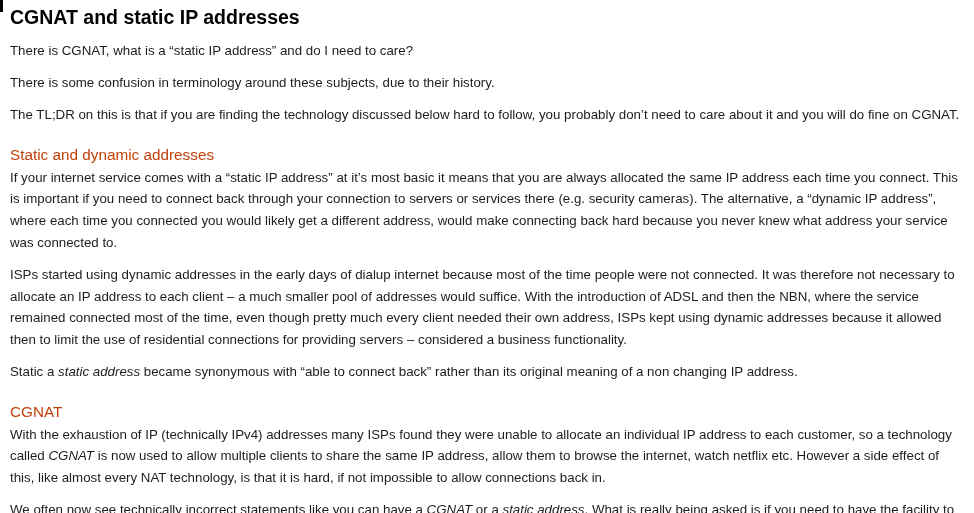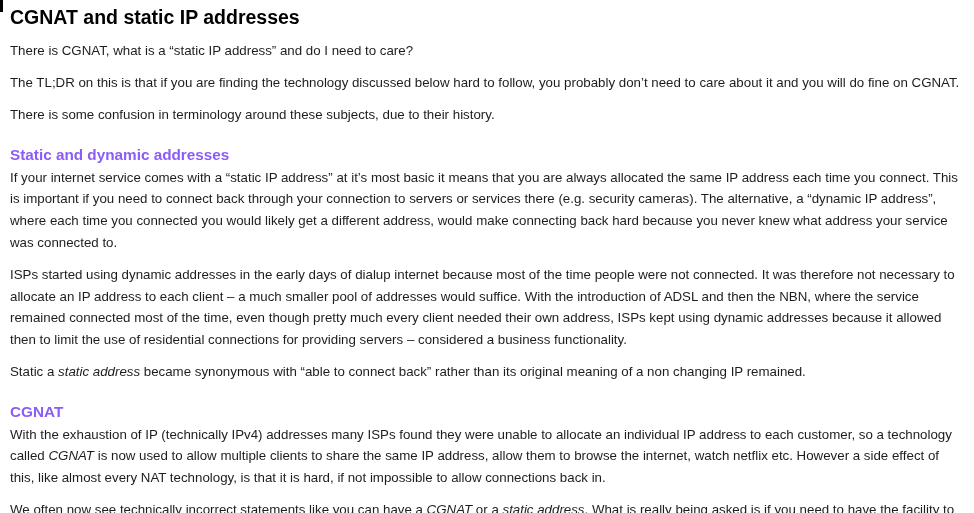--- a/index.html
+++ b/index.html
@@ -29,44 +29,44 @@
   h1.page-title {
     font-size: 19.5px;
     line-height: 1.25;
     font-weight: 700;
     color: #000000;
     margin: 0 0 11px 0;
   }
   h2.section-heading {
     font-size: 15.3px;
     line-height: 1.3;
-    font-weight: 700;
-    color: #8b5cf6;
+    font-weight: 400;
+    color: #c2410c;
     margin: 19px 0 2px 0;
   }
   p.para {
     font-size: 13.3px;
     line-height: 21.8px;
     margin: 0 0 10px 0;
   }
   p.para em { font-style: italic; }
 </style>
 </head>
 <body>
 
 <div class="page">
   <div class="corner-artifact"></div>
 
   <h1 class="page-title">CGNAT and static IP addresses</h1>
 
   <p class="para"><span>There is CGNAT, what is a “static IP address” and do I need to care?</span></p>
+  <p class="para"><span>There is some confusion in terminology around these subjects, due to their history.</span></p>
   <p class="para"><span>The TL;DR on this is that if you are finding the technology discussed below hard to follow, you probably don’t need to care about it and you will do fine on CGNAT.</span></p>
-  <p class="para"><span>There is some confusion in terminology around these subjects, due to their history.</span></p>
 
   <h2 class="section-heading">Static and dynamic addresses</h2>
   <p class="para"><span>If your internet service comes with a “static IP address” at it’s most basic it means that you are always allocated the same IP address each time you connect. This is important if you need to connect back through your connection to servers or services there (e.g. security cameras). The alternative, a “dynamic IP address”, where each time you connected you would likely get a different address, would make connecting back hard because you never knew what address your service was connected to.</span></p>
   <p class="para"><span>ISPs started using dynamic addresses in the early days of dialup internet because most of the time people were not connected. It was therefore not necessary to allocate an IP address to each client – a much smaller pool of addresses would suffice. With the introduction of ADSL and then the NBN, where the service remained connected most of the time, even though pretty much every client needed their own address, ISPs kept using dynamic addresses because it allowed then to limit the use of residential connections for providing servers – considered a business functionality.</span></p>
-  <p class="para"><span>Static a </span><em>static address</em><span> became synonymous with “able to connect back” rather than its original meaning of a non changing IP remained.</span></p>
+  <p class="para"><span>Static a </span><em>static address</em><span> became synonymous with “able to connect back” rather than its original meaning of a non changing IP address.</span></p>
 
   <h2 class="section-heading">CGNAT</h2>
   <p class="para"><span>With the exhaustion of IP (technically IPv4) addresses many ISPs found they were unable to allocate an individual IP address to each customer, so a technology called </span><em>CGNAT</em><span> is now used to allow multiple clients to share the same IP address, allow them to browse the internet, watch netflix etc. However a side effect of this, like almost every NAT technology, is that it is hard, if not impossible to allow connections back in.</span></p>
   <p class="para"><span>We often now see technically incorrect statements like you can have a </span><em>CGNAT</em><span> or a </span><em>static address</em><span>. What is really being asked is if you need to have the facility to connect back in from the outside.</span></p>
 </div>
 
 </body></html>

